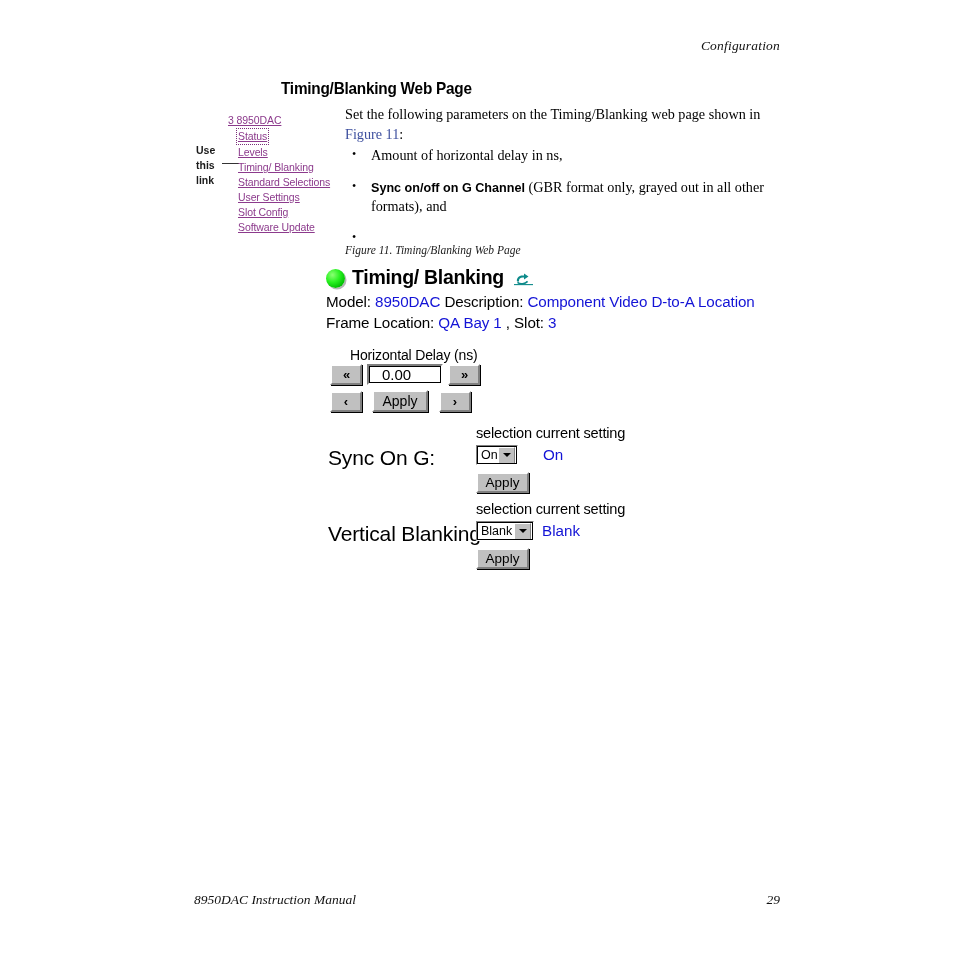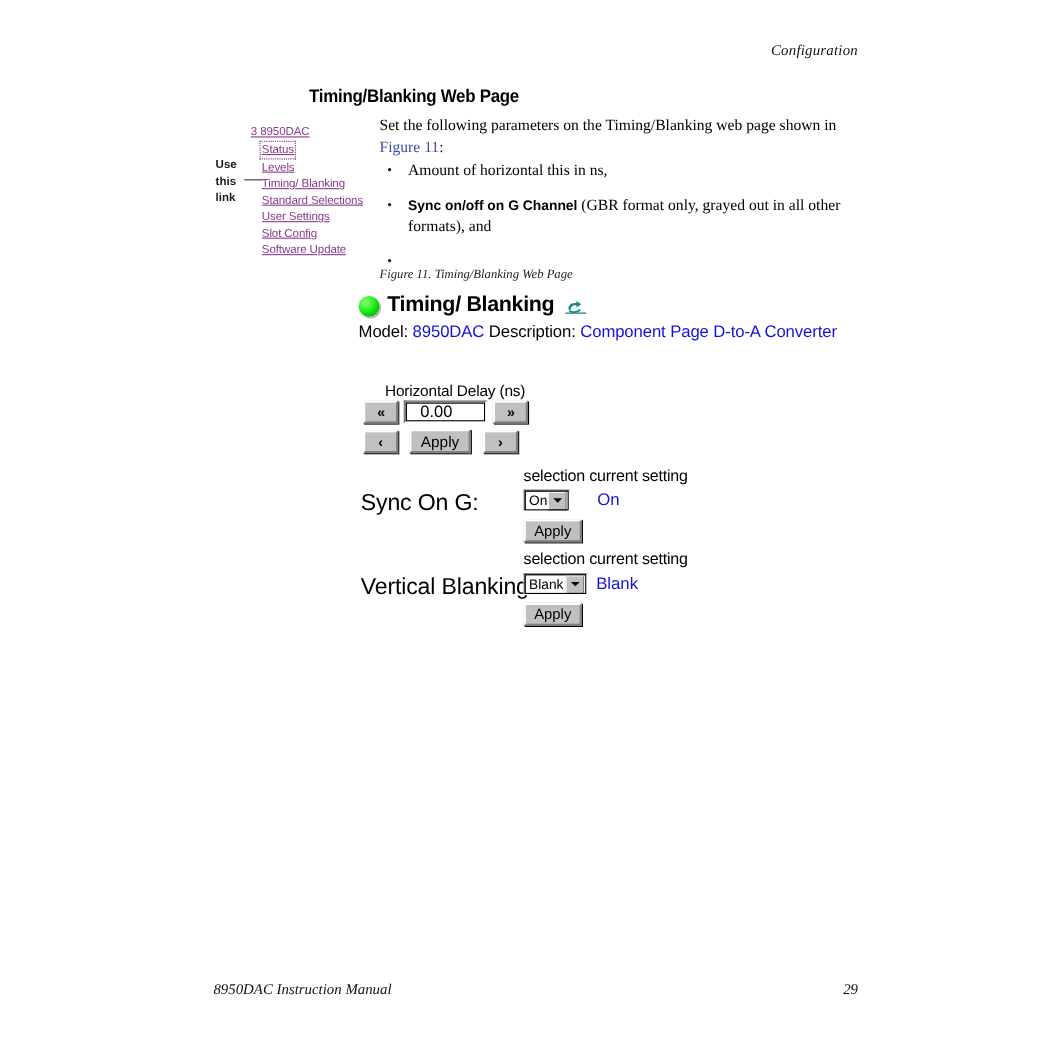--- a/index.html
+++ b/index.html
@@ -390,21 +390,21 @@
   <a class="nav-link nav-child nav-timing" href="#" style="color: rgb(140, 58, 140);">Timing/ Blanking</a>
   <a class="nav-link nav-child nav-standard" href="#" style="color: rgb(140, 58, 140);">Standard Selections</a>
   <a class="nav-link nav-child nav-user" href="#" style="color: rgb(140, 58, 140);">User Settings</a>
   <a class="nav-link nav-child nav-slot" href="#" style="color: rgb(140, 58, 140);">Slot Config</a>
   <a class="nav-link nav-child nav-software" href="#" style="color: rgb(140, 58, 140);">Software Update</a>
 </div>
 
 <div id="body-intro"><span>Set the following parameters on the Timing/Blanking web page shown in </span><span class="fig-ref">Figure 11</span><span>:</span></div>
 
 <div id="bullet-list">
-    <div class="bullet-row"><span class="bullet-dot">•</span><span><span>Amount of horizontal this in ns,</span></span></div>
+    <div class="bullet-row"><span class="bullet-dot">•</span><span><span>Amount of horizontal delay in ns,</span></span></div>
     <div class="bullet-row"><span class="bullet-dot">•</span><span><span class="b-term">Sync on/off on G Channel</span><span> (GBR format only, grayed out in all other formats), and</span></span></div>
     <div class="bullet-row"><span class="bullet-dot">•</span></div>
   </div>
 
 <div id="figure-caption">Figure 11.  Timing/Blanking Web Page</div>
 
 <div id="webpage">
 
   <div id="wp-title-row">
     <div id="status-led"></div>
@@ -412,22 +412,23 @@
     <span id="refresh-icon">
       <svg viewBox="0 0 21 15" width="21" height="15">
         <rect x="0.5" y="0.5" width="20" height="14" fill="#ffffff" stroke="none"></rect>
         <path d="M4 10.5 C3 6.5, 7 3.6, 11 4.6 L11 2.6 L15.5 5.6 L11 8.6 L11 6.6 C8 6.0, 5.6 7.6, 6 10.5 Z" fill="#0d8a8a"></path>
         <path d="M4.5 11.3 C7 13.6, 12 13.2, 14.6 10.4" fill="none" stroke="#0d8a8a" stroke-width="1.6"></path>
         <line x1="1" y1="13.6" x2="20" y2="13.6" stroke="#0d8a8a" stroke-width="1.1"></line>
       </svg>
     </span>
   </div>
 
-  <div class="wp-meta"><span>Model: </span><span class="wp-val">8950DAC</span><span> Description: </span><span class="wp-val">Component Page D-to-A Converter</span></div>
-
+  <div class="wp-meta"><span>Model: </span><span class="wp-val">8950DAC</span><span> Description: </span><span class="wp-val">Component Video D-to-A Location</span></div>
+
+  <div class="wp-meta"><span>Frame Location: </span><span class="wp-val">QA Bay 1</span><span> , Slot: </span><span class="wp-val">3</span></div>
 
   <div id="hdelay-panel">
     <div id="hdelay-label">Horizontal Delay (ns)</div>
     <div id="hd-row1">
       <button class="btn95" id="btn-fast-back">«</button>
       <div id="hdelay-input">0.00</div>
       <button class="btn95" id="btn-fast-fwd">»</button>
     </div>
     <div id="hd-row2">
       <button class="btn95" id="btn-step-back">‹</button>

